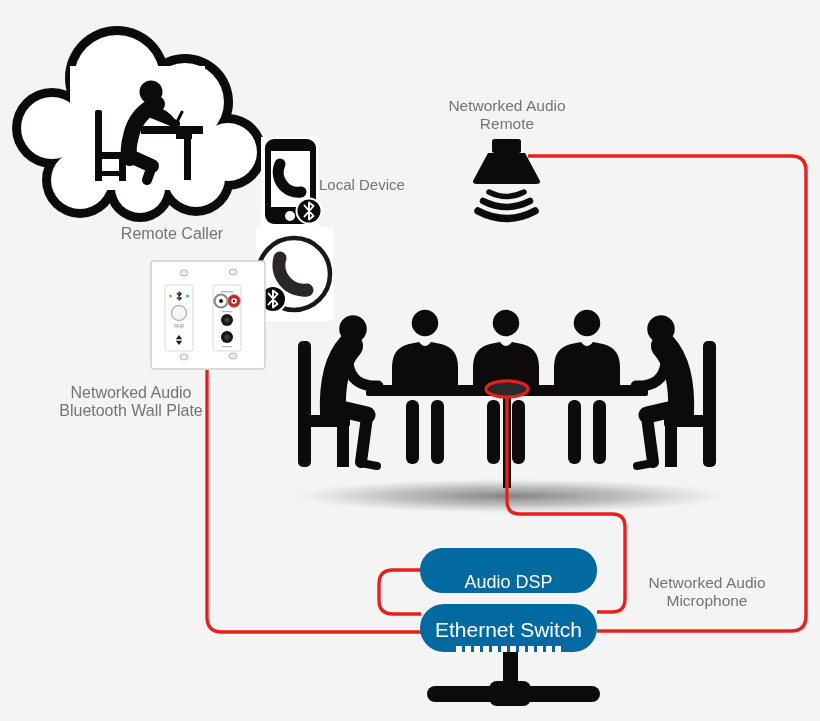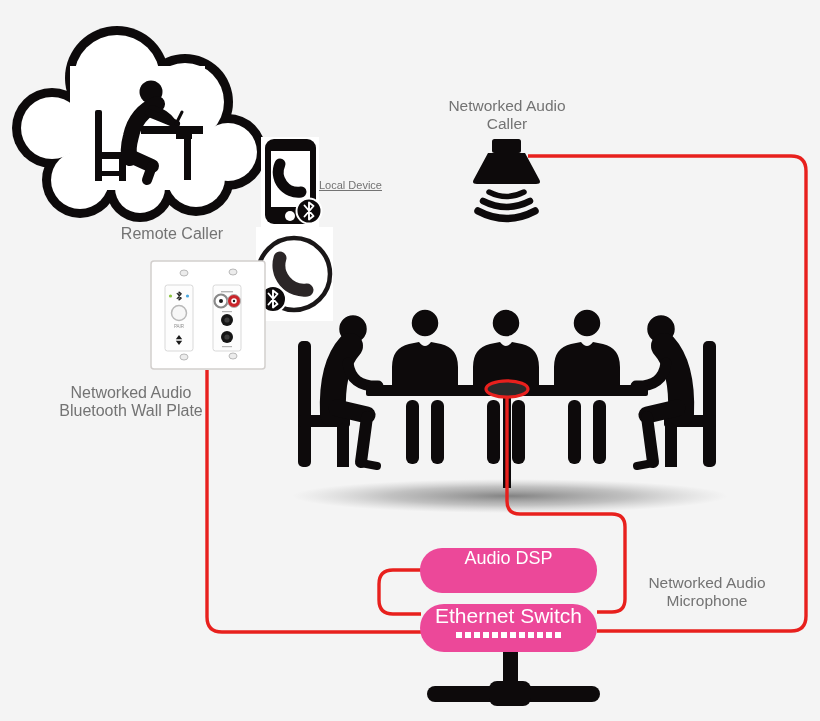--- a/index.html
+++ b/index.html
@@ -6,22 +6,22 @@
   .stage{
     position:relative;width:820px;height:721px;overflow:hidden;
     background:#f4f4f4;
     font-family:"Liberation Sans", sans-serif;
     color:#282425;
   }
   .stage svg{position:absolute;left:0;top:0;}
   .lbl{position:absolute;text-align:center;line-height:18px;font-size:16px;color:#737373;}
   .lbl.left{text-align:left;}
   .blackbox{
-    position:absolute;background:#ec4899;color:#fff;
-    display:flex;flex-direction:column;align-items:center;justify-content:flex-start;
+    position:absolute;background:#0369a1;color:#fff;
+    display:flex;flex-direction:column;align-items:center;justify-content:flex-end;
   }
   .box-dsp{left:420px;top:548px;width:177px;height:45px;border-radius:22px;font-size:18px;}
   .box-switch{left:420px;top:604px;width:177px;height:48px;border-radius:24px;font-size:21px;}
   .box-switch .ports{display:flex;gap:3px;margin-top:4px;}
   .box-switch .port{width:6px;height:6px;background:#fff;display:block;}
 </style>
 </head>
 <body>
 
 <div class="stage">
@@ -197,25 +197,25 @@
 
   <g fill="#0d0a0b">
     <rect x="503" y="640" width="15" height="50"></rect>
     <rect x="427" y="686" width="173" height="16" rx="8"></rect>
     <rect x="489" y="681" width="42" height="25" rx="8"></rect>
   </g>
 </svg>
 
   <div class="lbl" style="left:72px;top:225px;width:200px;">Remote Caller</div>
 
-  <div class="lbl left" style="left:319px;top:176px;width:110px;font-size:11px;text-decoration:underline;">Local Device</div>
+  <div class="lbl left" style="left:319px;top:176px;width:110px;font-size:15px;">Local Device</div>
 
   <div class="lbl" style="left:426px;top:97px;width:162px;font-size:15.5px;">
     <div>Networked Audio</div>
-    <div>Caller</div>
+    <div>Remote</div>
   </div>
 
   <div class="lbl" style="left:31px;top:384px;width:200px;">
     <div>Networked Audio</div>
     <div>Bluetooth Wall Plate</div>
   </div>
 
   <div class="lbl" style="left:627px;top:574px;width:160px;font-size:15.5px;">
     <div>Networked Audio</div>
     <div>Microphone</div>

